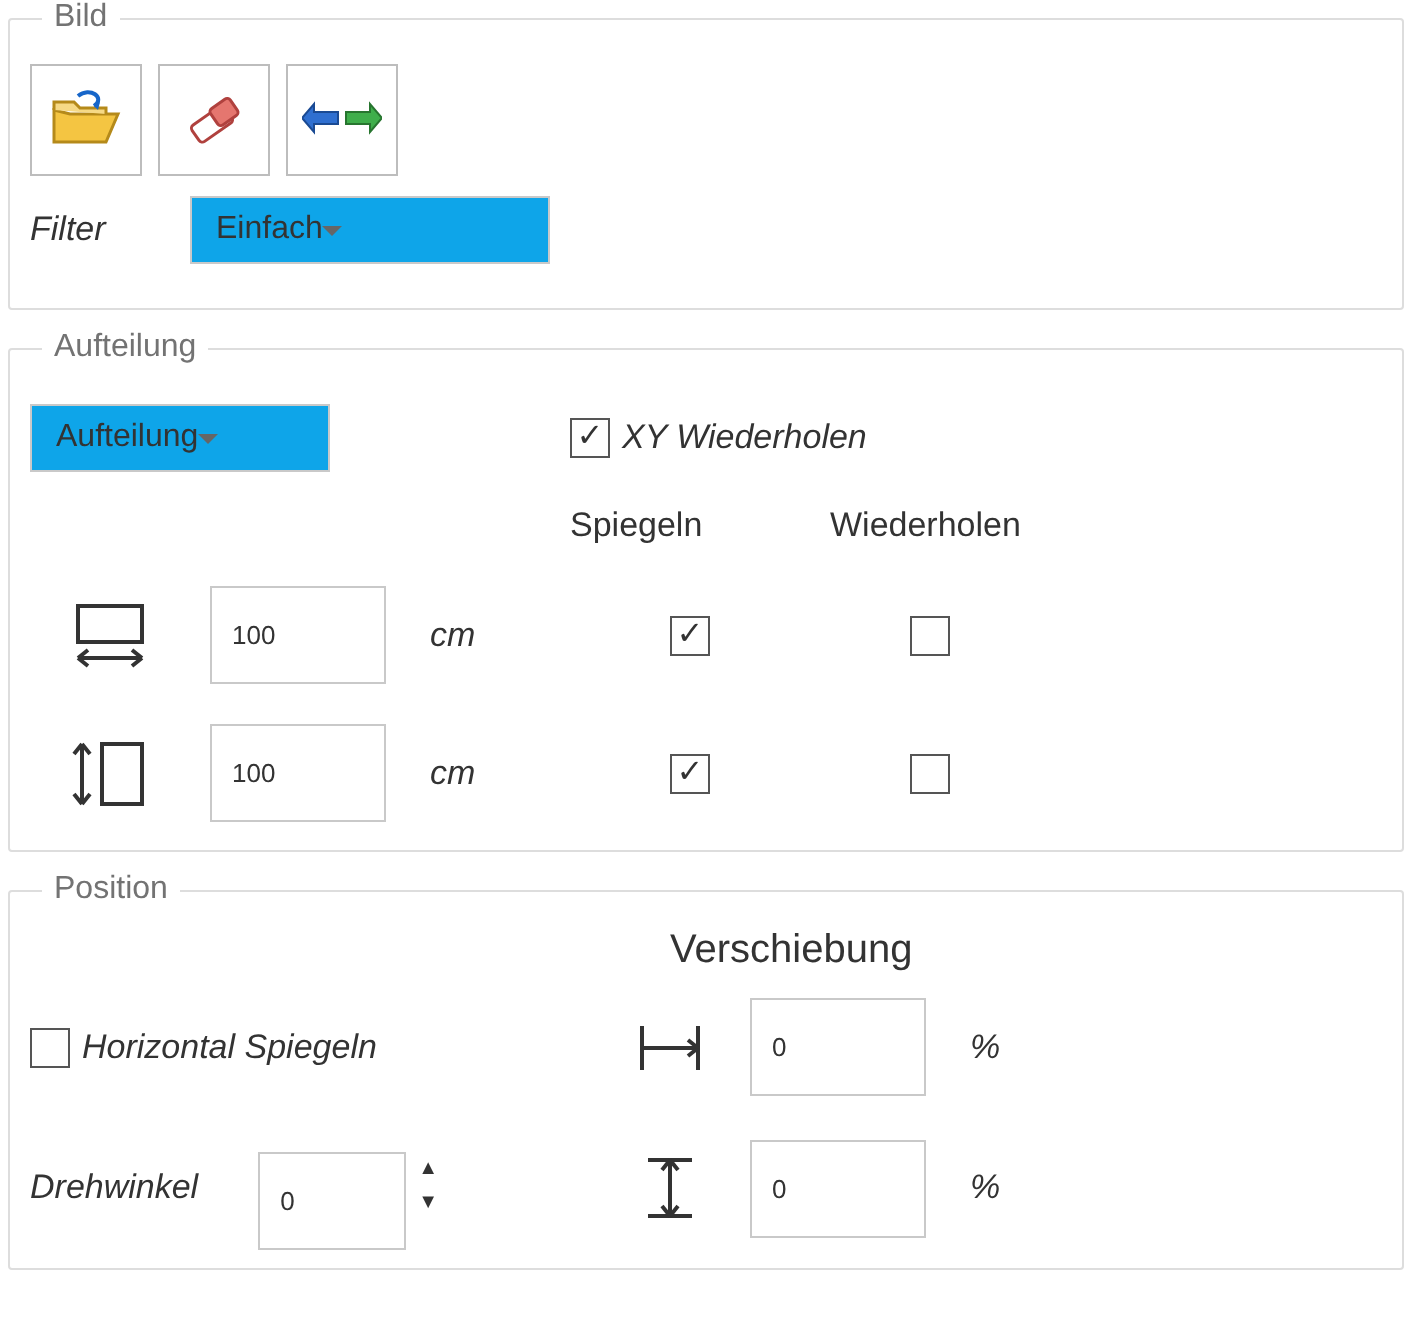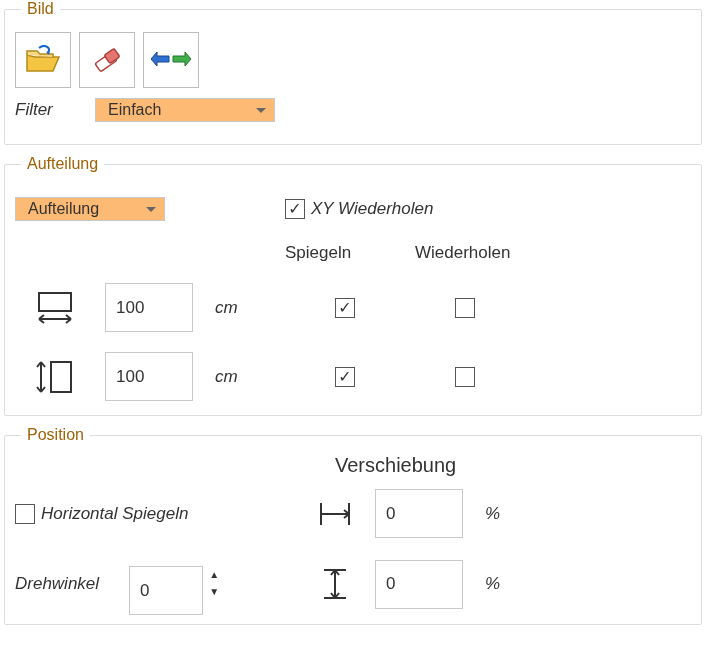--- a/index.html
+++ b/index.html
@@ -14,21 +14,21 @@
   }
   fieldset.group {
     border: 1px solid #ddd;
     border-radius: 2px;
     margin: 0 4px 10px 4px;
     padding: 10px 10px 14px 10px;
     position: relative;
   }
   fieldset.group > legend {
     font-size: 16px;
-    color: #a16207;
+    color: #737373;
     padding: 0 6px;
     margin-left: 6px;
   }
   .toolbar {
     display: flex;
     gap: 8px;
     margin: 4px 0 10px 0;
   }
   .toolbtn {
     width: 56px;
@@ -47,41 +47,40 @@
     margin: 8px 0;
   }
   .label {
     font-size: 17px;
     color: #333;
     font-style: italic;
   }
   .select {
     display: flex;
     align-items: center;
-    justify-content: space-between;
     border: 1px solid #c9c9c9;
-    background: #fdba74;
-    height: 24px;
+    background: #0ea5e9;
+    height: 34px;
     padding: 0 8px 0 12px;
     cursor: pointer;
     min-width: 150px;
   }
   .select .caret {
     width: 0; height: 0;
     border-left: 5px solid transparent;
     border-right: 5px solid transparent;
     border-top: 5px solid #666;
   }
   .input {
     border: 1px solid #c9c9c9;
     background: #fff;
     height: 49px;
     width: 88px;
     padding: 16px 10px;
-    font-size: 17px;
+    font-size: 13px;
     color: #333;
   }
   .checkbox {
     width: 20px;
     height: 20px;
     border: 1px solid #555;
     background: #fff;
     display: inline-flex;
     align-items: center;
     justify-content: center;

